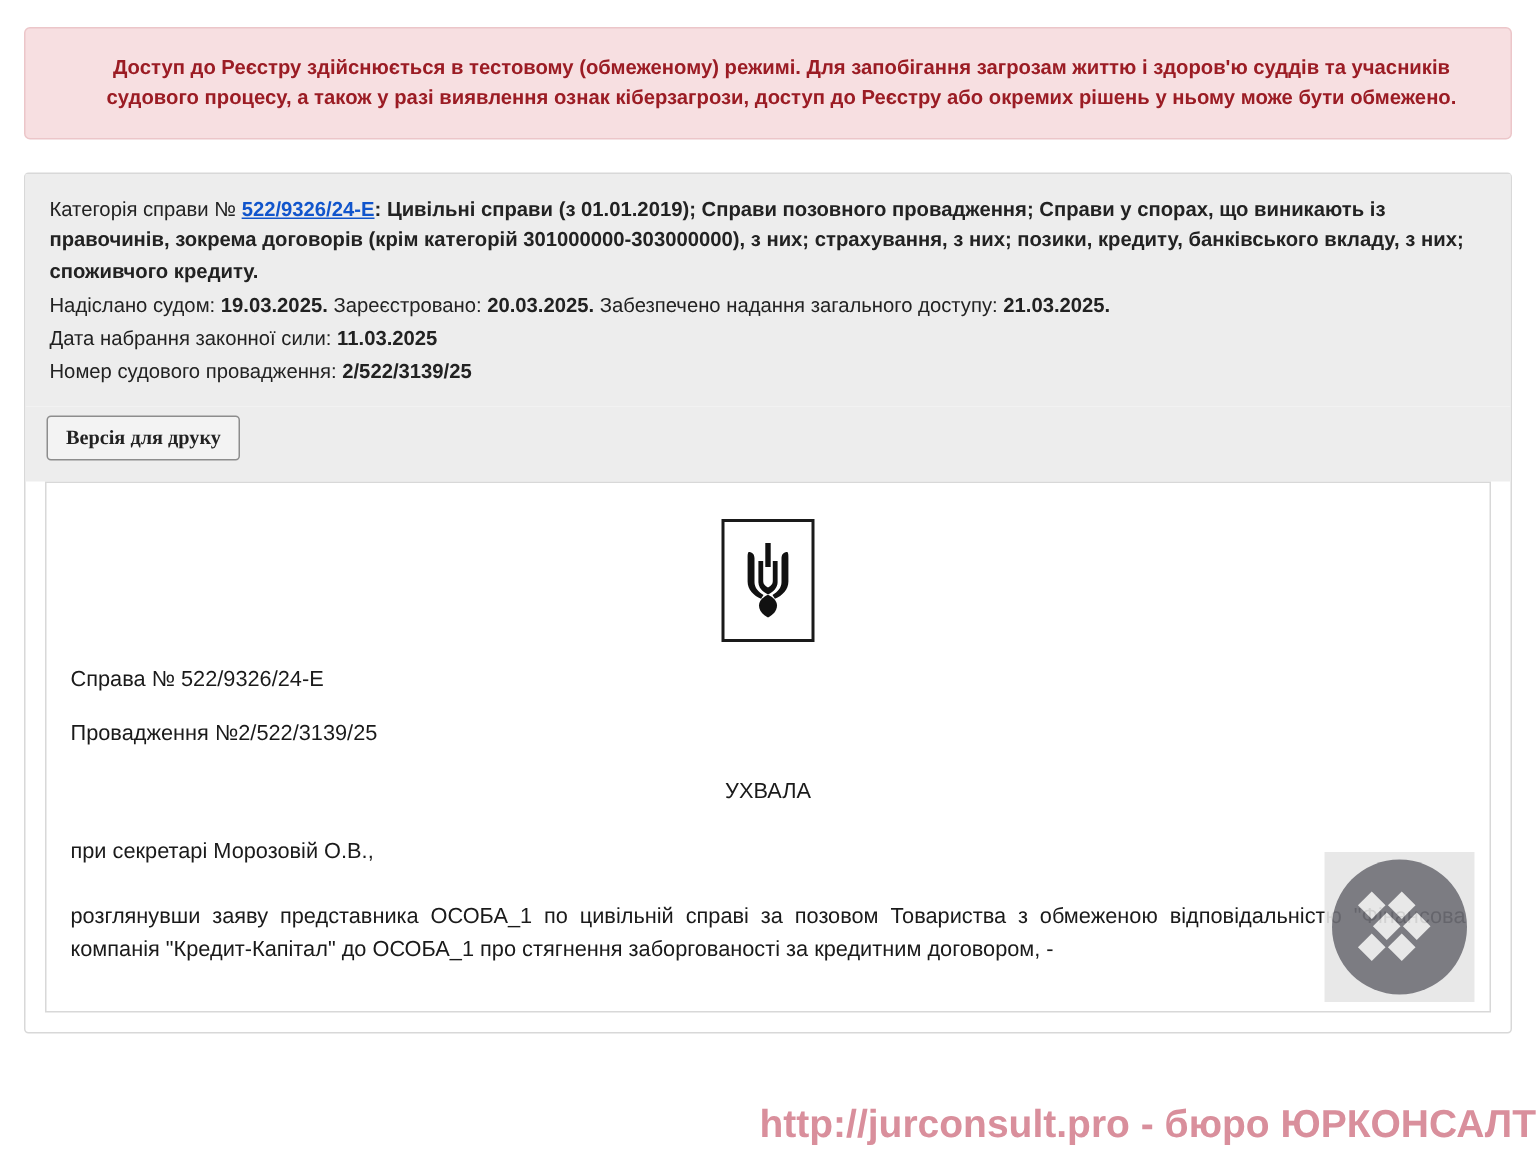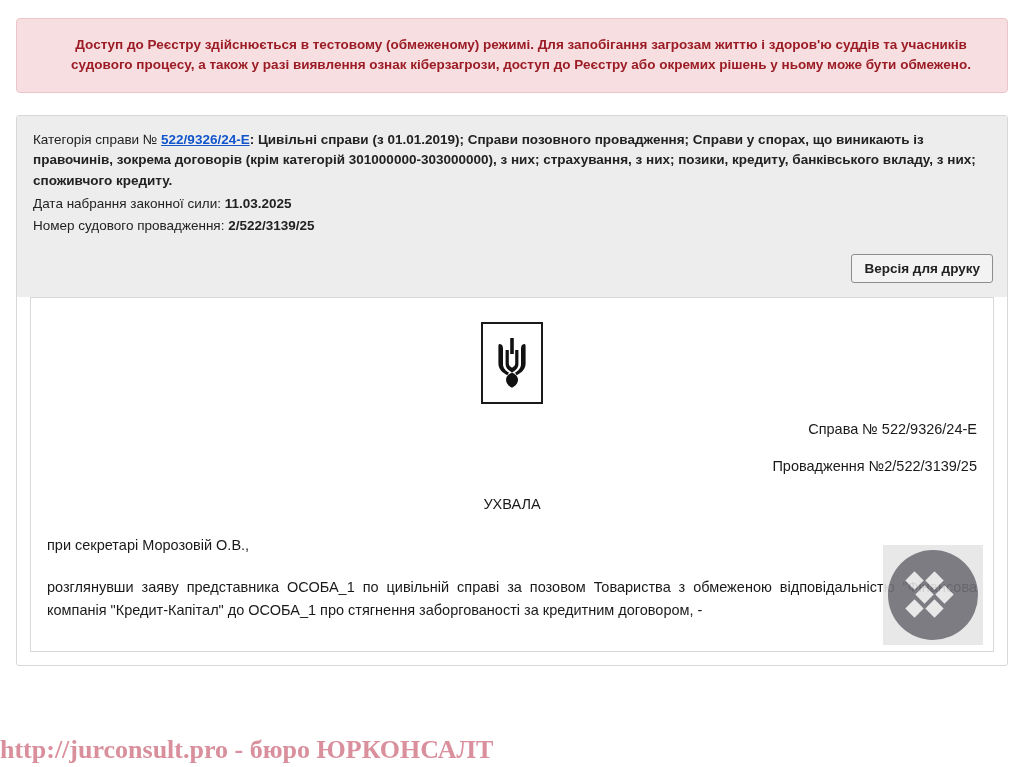--- a/index.html
+++ b/index.html
@@ -55,22 +55,22 @@
   .meta-line.first { margin-bottom: 3px; }
   .meta-line b { font-weight: bold; }
   .case-link {
     color: #1155cc;
     text-decoration: underline;
     font-weight: bold;
   }
 
   .print-row {
     background: #ededed;
-    text-align: right;
     padding: 6px 14px 14px 14px;
+    font-family: Liberation Serif, serif;
   }
   .print-button {
     display: inline-block;
     background: #f3f3f3;
     border: 1px solid #8d8d8d;
     border-radius: 3px;
     padding: 6px 12px;
     font-size: 13.5px;
     font-weight: bold;
     color: #222;
@@ -98,21 +98,21 @@
     width: 58px;
     height: 78px;
     border: 2px solid #1a1a1a;
     background: #ffffff;
     display: flex;
     align-items: center;
     justify-content: center;
   }
 
   .right-line {
-    text-align: right;
+    text-align: left;
     margin: 0 0 14px 0;
     font-size: 14.5px;
   }
   .center-line {
     text-align: center;
     margin: 16px 0 18px 0;
     font-size: 14.5px;
   }
   .para {
     margin: 0 0 20px 0;
@@ -140,42 +140,44 @@
     background: #6e6e75;
   }
   .wm-logo svg { position: absolute; left: 5px; top: 5px; }
 
   
   .wm-text {
     position: absolute;
     left: 0;
     right: 0;
     bottom: 2px;
-    text-align: left;
+    text-align: right;
     font-size: 26px;
     font-weight: bold;
     color: #d98f9c;
     letter-spacing: 0px;
     white-space: nowrap;
     pointer-events: none;
-    font-family: Liberation Serif, serif;
   }
 </style>
 </head>
 <body>
 
 <div class="page">
 
   <div class="warning-banner">Доступ до Реєстру здійснюється в тестовому (обмеженому) режимі. Для запобігання загрозам життю і здоров'ю суддів та учасників судового процесу, а також у разі виявлення ознак кіберзагрози, доступ до Реєстру або окремих рішень у ньому може бути обмежено.</div>
 
   <div class="card">
 
     <div class="meta-block">
       <div class="meta-line first">
         <span>Категорія справи № </span><a class="case-link" href="#">522/9326/24-Е</a><b>: Цивільні справи (з 01.01.2019); Справи позовного провадження; Справи у спорах, що виникають із правочинів, зокрема договорів (крім категорій 301000000-303000000), з них; страхування, з них; позики, кредиту, банківського вкладу, з них; споживчого кредиту.</b>
+      </div>
+      <div class="meta-line">
+        <span>Надіслано судом: </span><b>19.03.2025.</b><span> Зареєстровано: </span><b>20.03.2025.</b><span> Забезпечено надання загального доступу: </span><b>21.03.2025.</b>
       </div>
       <div class="meta-line">
         <span>Дата набрання законної сили: </span><b>11.03.2025</b>
       </div>
       <div class="meta-line">
         <span>Номер судового провадження: </span><b>2/522/3139/25</b>
       </div>
     </div>
 
     <div class="print-row">

